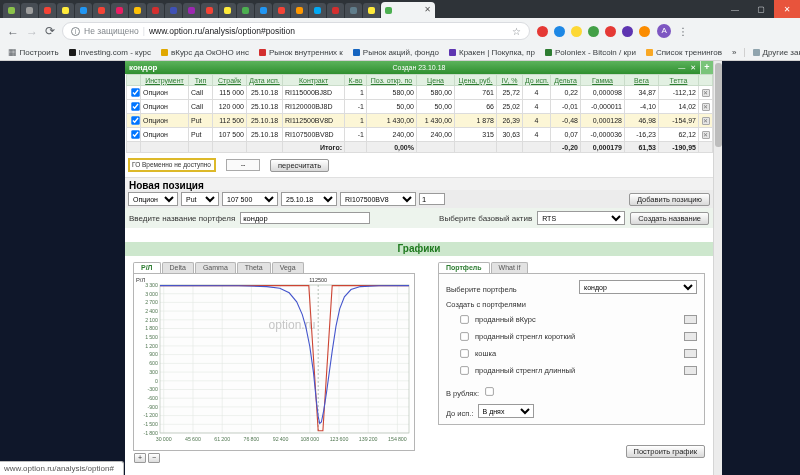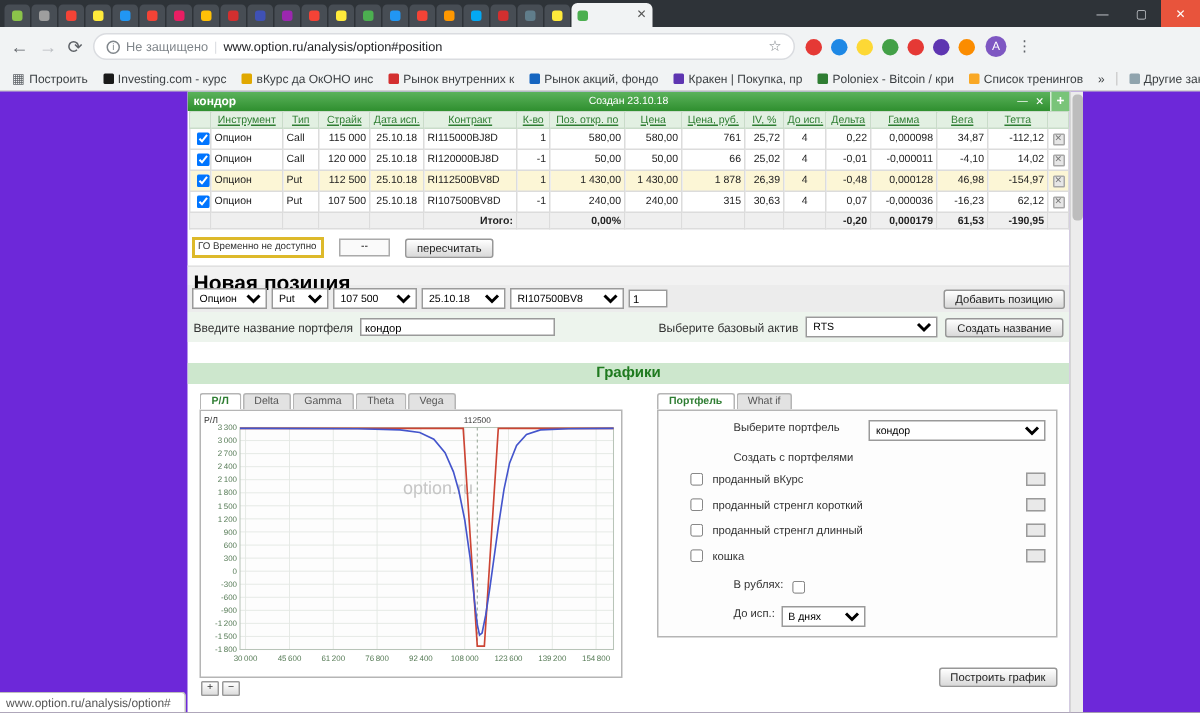--- a/index.html
+++ b/index.html
@@ -30,21 +30,21 @@
   .menu-dots{color:#5f6368;font-size:10px;}
 
   .bookmarks{height:17px;background:#f1f3f4;border-bottom:1px solid #d2d2d2;display:flex;align-items:center;padding:0 8px;gap:10px;font-size:8px;color:#3c4043;}
   .apps-ic{color:#5f6368;font-size:9px;}
   .bm{display:flex;align-items:center;gap:3px;white-space:nowrap;}
   .bm-ic{width:7px;height:7px;border-radius:1px;display:inline-block;flex:0 0 auto;}
   .bm-right{margin-left:auto;display:flex;align-items:center;gap:7px;}
   .other-bm{display:flex;gap:3px;align-items:center;border-left:1px solid #d0d0d0;padding-left:8px;white-space:nowrap;}
 
   
-  .page{position:absolute;top:61px;left:0;right:0;bottom:0;background:#6d28d9;padding-left:36px;}
+  .page{position:absolute;top:61px;left:0;right:0;bottom:0;background:#0f172a;padding-left:36px;}
   .content{position:absolute;left:125px;top:0;bottom:0;width:588px;background:#fff;overflow:hidden;}
   .sb{position:absolute;left:713px;top:0;bottom:0;width:9px;background:#ececec;border-left:1px solid #d5d5d5;}
   .sb-thumb{position:absolute;top:2px;left:1px;width:7px;height:84px;background:#bdbdbd;border-radius:3px;}
   .status{position:absolute;left:0;bottom:0;background:#fff;border:1px solid #bdbdbd;border-left:none;border-bottom:none;font-size:8px;color:#555;padding:2px 9px 2px 4px;border-top-right-radius:3px;}
 
   
   .pf-bar{height:13px;background:linear-gradient(#5cb35c,#2f8f2f);display:flex;align-items:center;padding:0 0 0 4px;position:relative;color:#fff;}
   .pf-title{font-size:8px;font-weight:bold;z-index:1;}
   .pf-created{position:absolute;left:0;right:0;text-align:center;font-size:7px;}
   .pf-ctrl{margin-left:auto;display:flex;align-items:center;gap:5px;font-size:7px;z-index:1;padding-right:4px;}
@@ -59,21 +59,21 @@
   tr.totals td{background:#efefef;font-weight:bold;}
   input[type=checkbox]{transform:scale(0.65);vertical-align:middle;margin:0;}
   .del{display:inline-block;width:8px;height:8px;line-height:7px;background:#e6e6e6;border:1px solid #a8a8a8;color:#777;font-size:6px;text-align:center;border-radius:1px;}
 
   
   .go-row{display:flex;align-items:center;gap:10px;padding:3px;height:24px;}
   .go-box{border:2px solid #ddb92a;font-size:6.5px;line-height:1.15;padding:1px 2px;width:88px;color:#333;}
   .go-val{border:1px solid #aaa;background:#fafafa;font-size:7px;width:34px;text-align:center;height:12px;line-height:10px;}
   .btn{background:linear-gradient(#ffffff,#d9d9d9);border:1px solid #979797;border-radius:2px;font-size:7.5px;padding:1px 7px;color:#222;white-space:nowrap;}
 
-  .np-head{background:#f2f2f2;font-size:14px;font-weight:bold;padding:2px 4px;border-top:1px solid #e0e0e0;height:13px;}
+  .np-head{background:#f2f2f2;font-size:10px;font-weight:bold;padding:2px 4px;border-top:1px solid #e0e0e0;height:13px;}
   .np-row{display:flex;align-items:center;gap:3px;background:#ececec;padding:2px 3px;height:18px;}
   .sel{font-size:7px;height:14px;border:1px solid #9a9a9a;background:#fff;}
   .inp{font-size:7.5px;height:12px;border:1px solid #9a9a9a;padding:0 2px;background:#fff;}
   .spacer{flex:1;}
 
   .cp-head{font-size:11.5px;font-weight:bold;color:#3a3a3a;padding:5px 4px 3px;height:20px;}
   .cp-row{display:flex;align-items:center;gap:5px;background:#edf4ed;padding:3px 4px;font-size:8px;color:#333;height:20px;}
 
   .charts-head{background:#cde7cd;color:#1f7a1f;font-weight:bold;text-align:center;font-size:10px;padding:2px 0;margin-top:14px;height:14px;line-height:10px;}
 
@@ -81,21 +81,21 @@
   .ctabs{display:flex;gap:1px;}
   .ctab{font-size:7px;padding:1px 7px;background:#e2e2e2;border:1px solid #b5b5b5;border-bottom:none;color:#555;border-radius:2px 2px 0 0;height:11px;}
   .ctab.active{background:#fff;color:#2e7d32;font-weight:bold;}
   .chart-col{width:292px;}
   .chart-box{border:1px solid #b5b5b5;background:#fff;width:282px;}
   .chart-tools{display:flex;gap:2px;padding:2px 1px;}
   .tool{width:12px;height:10px;font-size:7px;line-height:7px;text-align:center;background:linear-gradient(#fff,#ddd);border:1px solid #999;border-radius:1px;color:#333;}
 
   .right-col{width:268px;display:flex;flex-direction:column;height:196px;}
   .rp-box{border:1px solid #b5b5b5;background:#fdfdfd;padding:6px 7px;font-size:7.5px;color:#333;}
-  .rp-row{display:flex;align-items:flex-start;gap:4px;margin-bottom:6px;margin-left:43px;}
+  .rp-row{display:flex;align-items:flex-end;gap:4px;margin-bottom:6px;}
   .rp-label{white-space:nowrap;}
   .cmp-item{display:flex;align-items:center;gap:4px;margin:4px 0 4px 12px;}
   .swatch{width:13px;height:9px;background:#e9e9e9;border:1px solid #9a9a9a;margin-left:auto;}
   .build{margin-top:auto;align-self:flex-end;}
 </style>
 </head>
 <body>
 
 <div class="window">
 
@@ -527,26 +527,26 @@
                   <span>проданный вКурс</span>
                   <span class="swatch"></span>
                 </div>
                 <div class="cmp-item">
                   <input type="checkbox" style="">
                   <span>проданный стренгл короткий</span>
                   <span class="swatch"></span>
                 </div>
                 <div class="cmp-item">
                   <input type="checkbox" style="">
-                  <span>проданный стренгл длинный</span>
+                  <span>кошка</span>
                   <span class="swatch"></span>
                 </div>
                 <div class="cmp-item">
                   <input type="checkbox" style="">
-                  <span>кошка</span>
+                  <span>проданный стренгл длинный</span>
                   <span class="swatch"></span>
                 </div>
               </div>
             <div class="rp-row" style="margin-top:8px;">
               <span class="rp-label">В рублях:</span>
               <input type="checkbox" style="">
             </div>
             <div class="rp-row" style="margin-bottom:0;">
               <span class="rp-label">До исп.:</span>
               <select class="sel" style="width:56px"><option>В днях</option></select>

